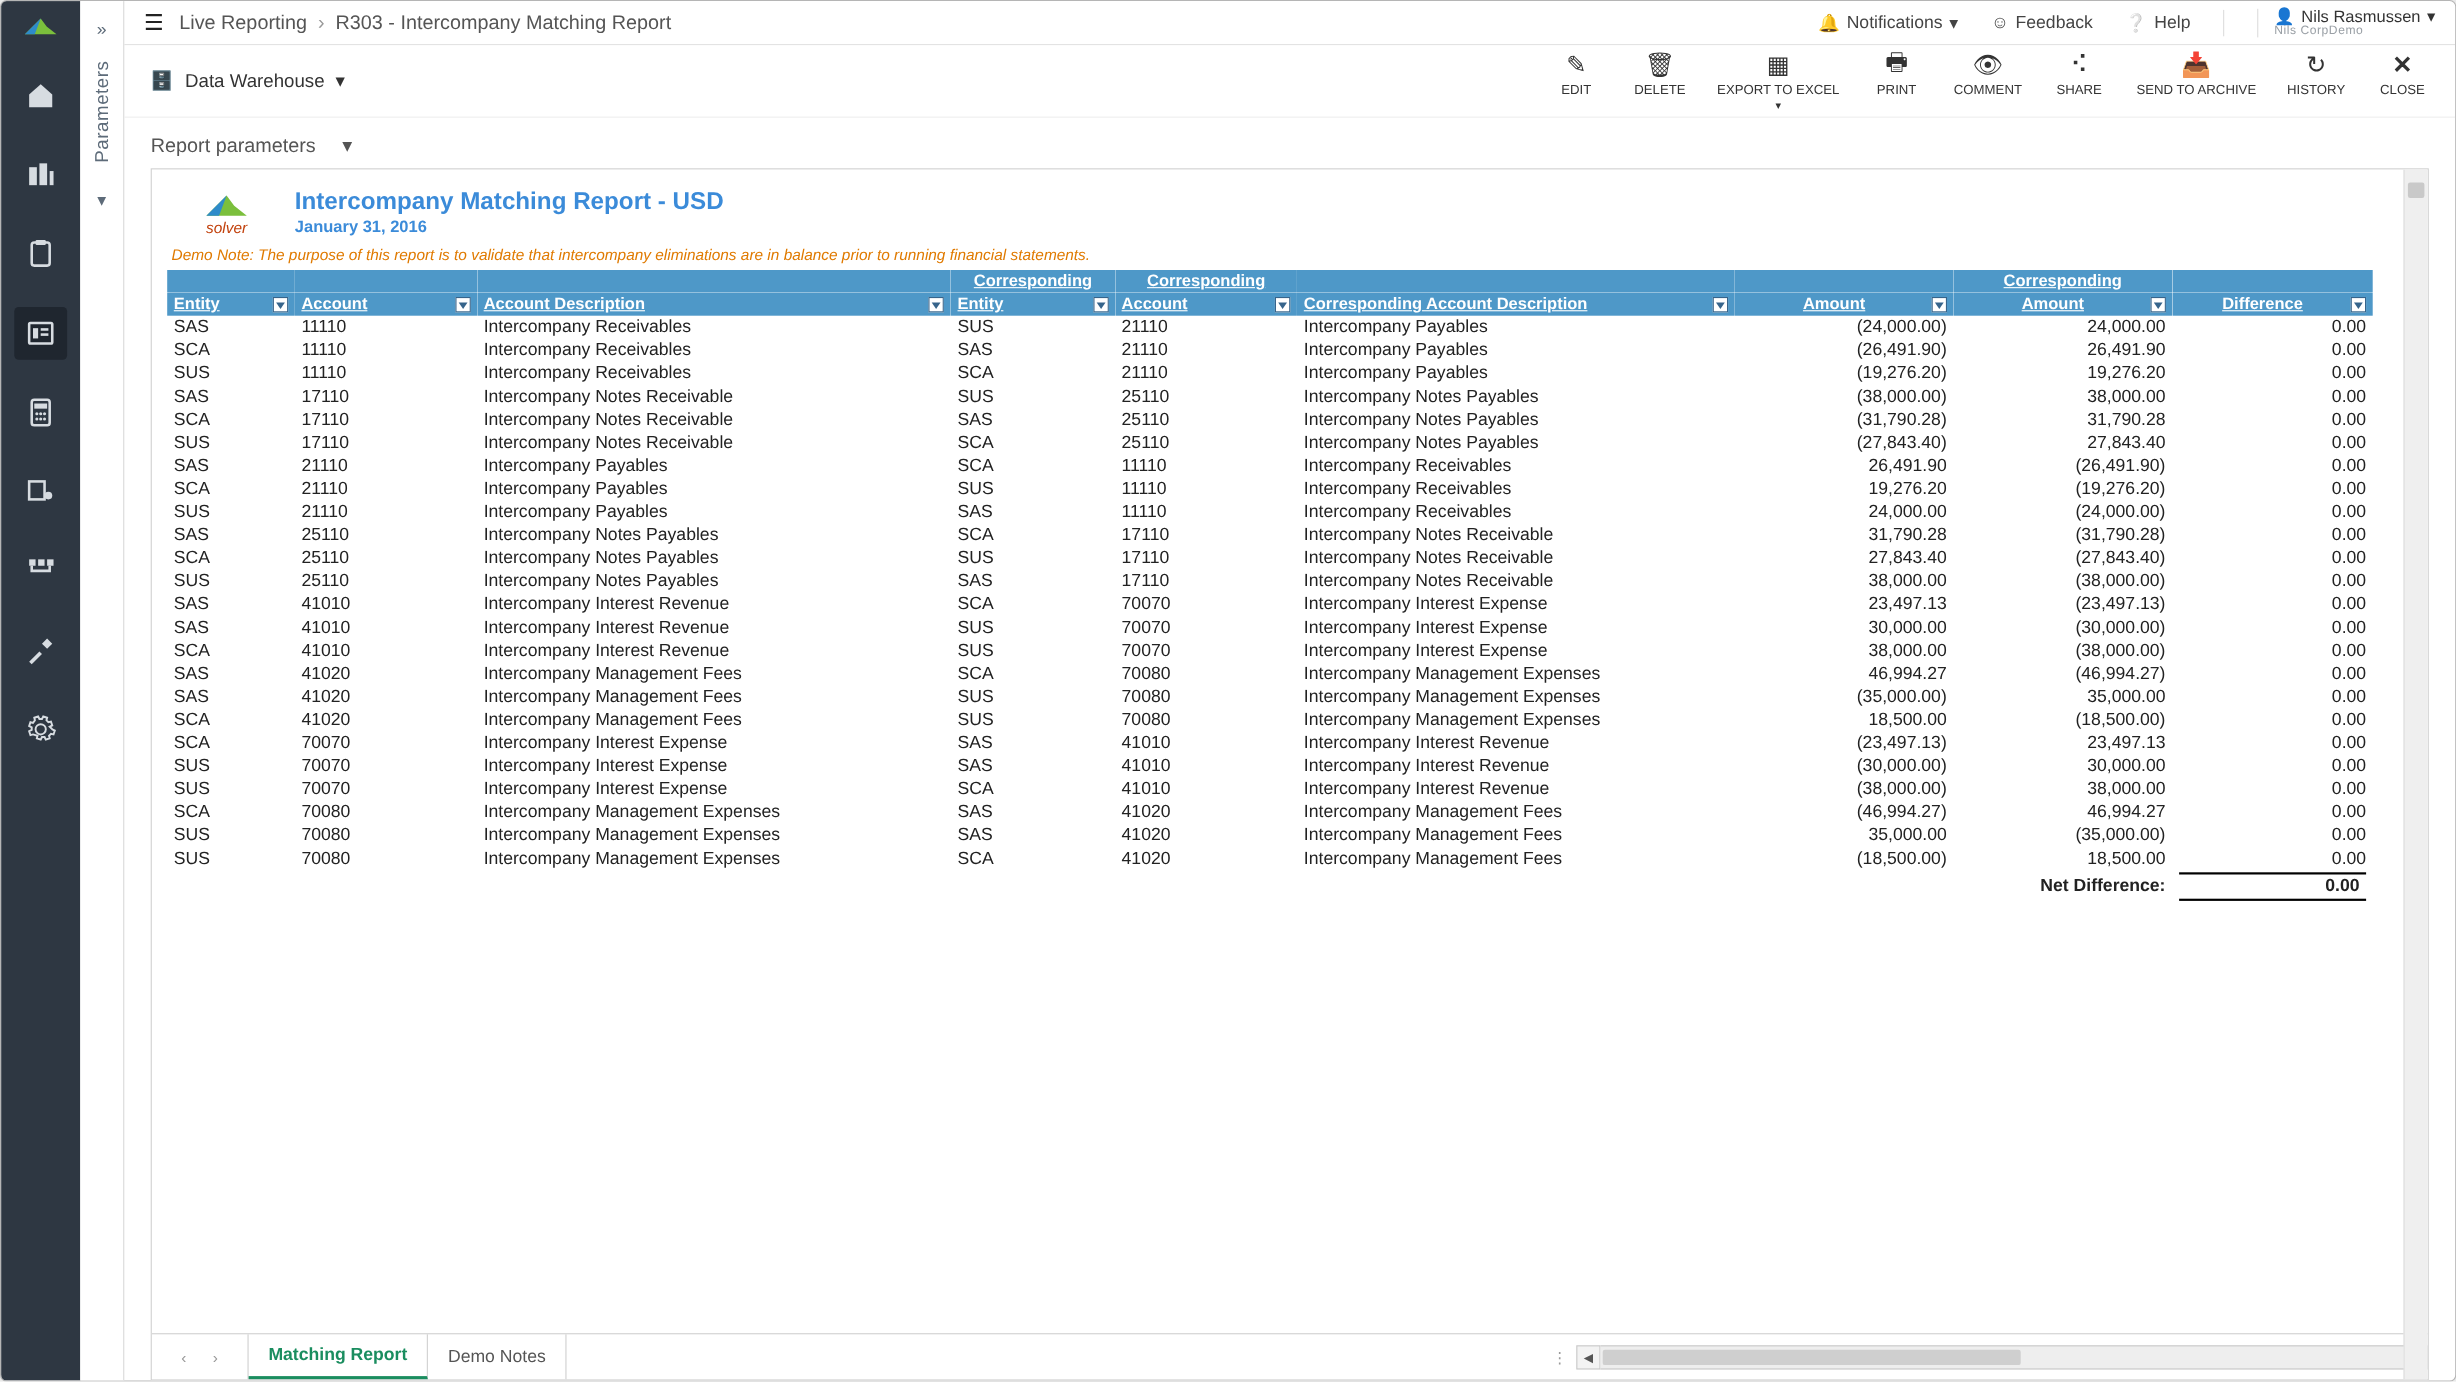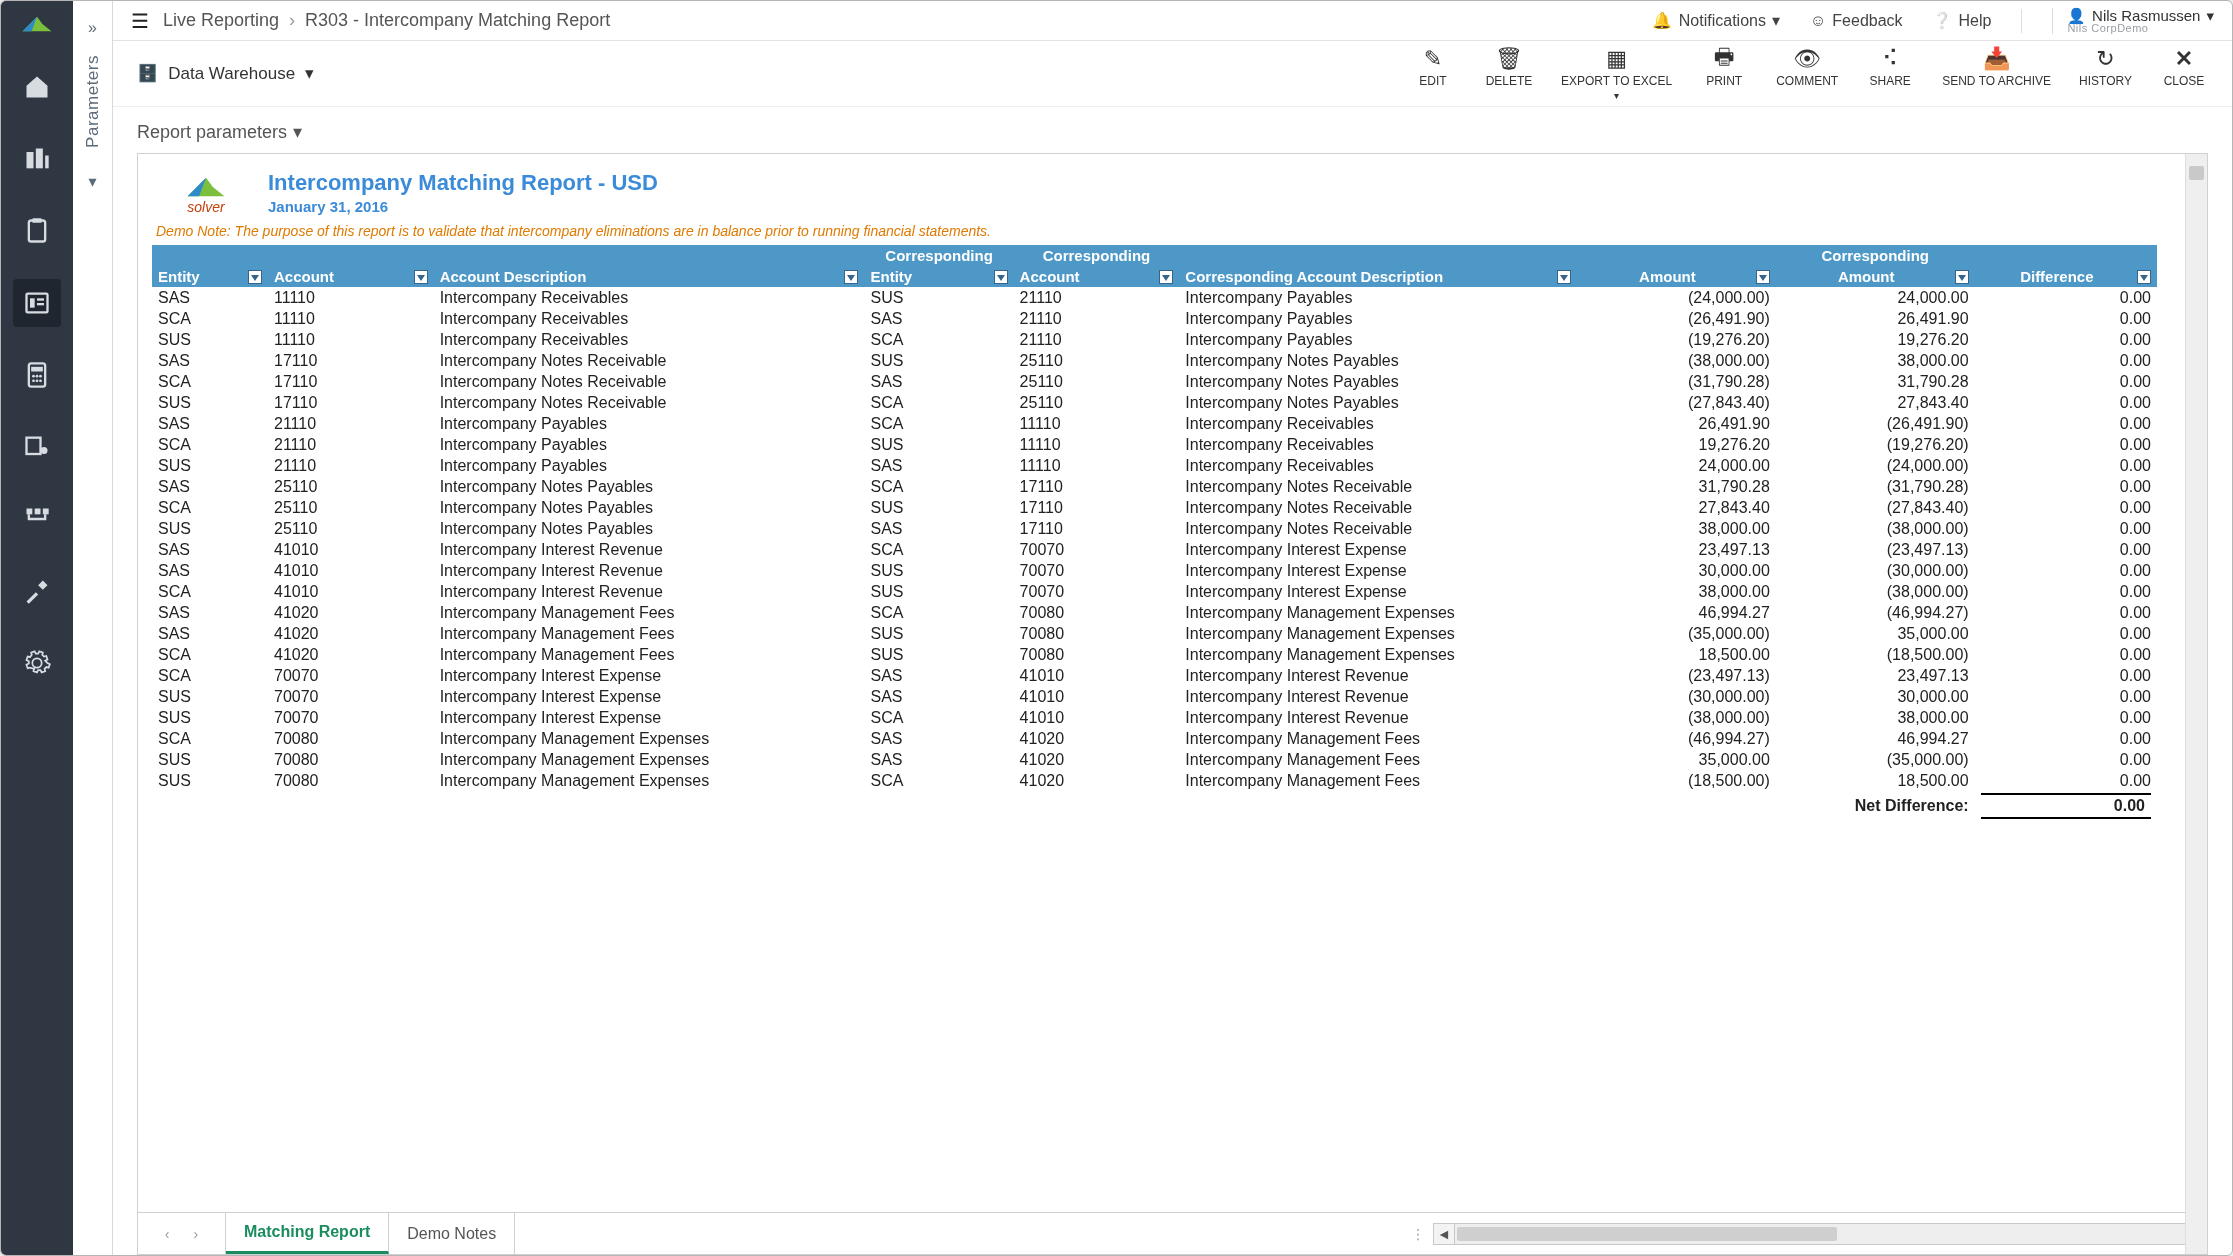--- a/index.html
+++ b/index.html
@@ -38,42 +38,42 @@
   .topbar .divider{width:1px;height:24px;background:#ddd;margin:0 8px;}
   
   .secondbar{height:66px;display:flex;align-items:center;padding:0 24px;gap:18px;border-bottom:1px solid #eee;}
   .secondbar .dw{display:flex;align-items:center;gap:10px;color:#333;font-size:17px;}
   .secondbar .spacer{flex:1;}
   .secondbar .actions{display:flex;gap:28px;}
   .secondbar .action{display:flex;flex-direction:column;align-items:center;gap:2px;color:#333;font-size:12px;cursor:pointer;min-width:48px;}
   .secondbar .action .ic{height:26px;display:flex;align-items:center;justify-content:center;font-size:22px;color:#333;}
   .secondbar .action .lbl{white-space:nowrap;}
   
-  .paramsrow{padding:14px 24px 10px 24px;color:#555;font-size:18px;display:flex;align-items:center;gap:6px;text-align:right;}
+  .paramsrow{padding:14px 24px 10px 24px;color:#555;font-size:18px;display:flex;align-items:center;gap:24px;text-align:right;}
   
   .viewrow{display:flex;align-items:center;justify-content:flex-end;padding:0 24px 10px 24px;gap:10px;color:#555;}
   .viewrow .ar{font-size:15px;color:#555;}
   .knob{width:18px;height:18px;background:#f1b300;border-radius:50%;margin-left:4px;}
   .track{width:110px;height:3px;background:#e0e2e5;border-radius:2px;}
   .viewrow .miniicon{width:18px;height:18px;border:2px solid #b5bcc5;border-radius:2px;margin-left:16px;}
   
   .reportwrap{flex:1;min-height:0;padding:0 24px 0 24px;}
   .report{background:#fff;border:1px solid #d0d0d0;height:100%;position:relative;overflow:hidden;display:flex;flex-direction:column;}
   .report-inner{flex:1;overflow:auto;padding:12px 50px 0 14px;}
   .report .vscroll{position:absolute;right:0;top:0;bottom:0;width:22px;background:#efefef;border-left:1px solid #ddd;}
   .report .vscroll .vthumb{position:absolute;left:3px;right:3px;top:12px;height:14px;background:#c9c9c9;border-radius:2px;}
   .rhead{display:flex;align-items:flex-end;gap:12px;padding:4px 4px 0 4px;}
   .brand{display:flex;flex-direction:column;align-items:center;justify-content:center;width:100px;}
   .brand svg{width:46px;height:28px;}
   .brand .bname{font-size:14px;font-style:italic;color:#c2410c;margin-top:-2px;}
   .rtitle{color:var(--blue);font-weight:700;font-size:22px;}
   .rdate{color:var(--blue);font-weight:700;font-size:15px;margin-top:2px;}
   .rnote{color:var(--accent-orange);font-style:italic;font-size:14px;padding:8px 4px 6px 4px;}
   table.data{border-collapse:collapse;width:100%;table-layout:fixed;font-size:16px;}
-  table.data th{background:var(--header-blue);color:#fff;font-weight:700;text-align:left;padding:2px 6px;font-size:15px;position:relative;white-space:nowrap;overflow:hidden;}
+  table.data th{background:var(--header-blue);color:#fff;font-weight:700;text-align:left;padding:2px 6px;font-size:15px;position:relative;white-space:nowrap;overflow:hidden;text-decoration:underline;}
   table.data th.right{text-align:center;}
   table.data th.center{text-align:center;}
   table.data td{padding:1.5px 6px;white-space:nowrap;overflow:hidden;color:#222;}
   table.data td.right{text-align:right;}
   .fbtn{display:inline-block;width:14px;height:14px;background:#fff;border:1px solid #36648b;position:relative;vertical-align:middle;margin-left:4px;}
   .fbtn::after{content:"";position:absolute;left:2px;right:2px;top:4px;border-top:6px solid #36648b;border-left:4px solid transparent;border-right:4px solid transparent;}
   table.data th .fbtn{float:right;margin-top:2px;}
   
   .netrow td{font-weight:700;text-align:right;padding-top:6px;}
   .netrow .line{border-top:2px solid #000;border-bottom:2px solid #000;padding:2px 6px;}

